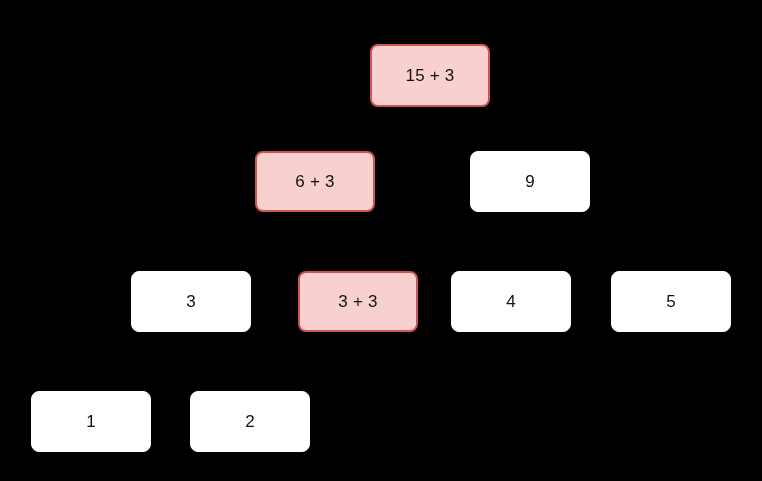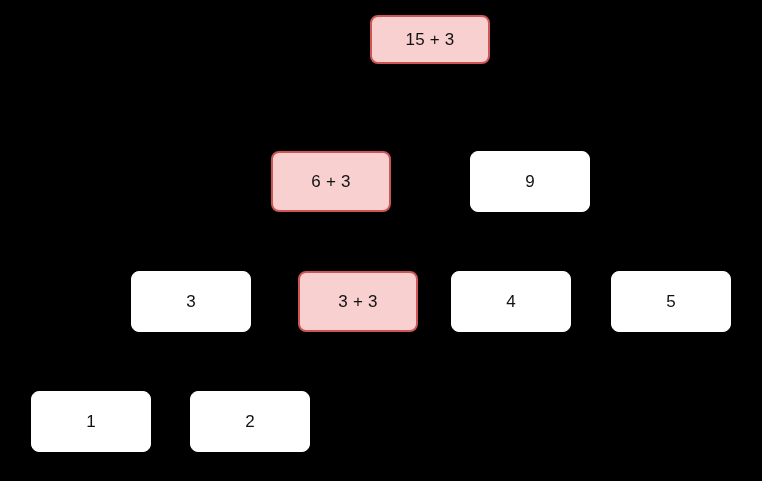--- a/index.html
+++ b/index.html
@@ -38,24 +38,24 @@
     background: #f9d0d0;
     border: 2px solid #cc5555;
     color: #111111;
   }
 </style>
 </head>
 <body>
 
 <div id="canvas" style="width: 762px; height: 481px; background: rgb(0, 0, 0);">
 
-<div class="node highlight" style="left: 370px; top: 15px; width: 120px; height: 49px;">
+<div class="node highlight" style="left: 370px; top: 44px; width: 120px; height: 63px;">
       <span>15 + 3</span>
     </div>
-    <div class="node highlight" style="left: 271px; top: 151px; width: 120px; height: 61px;">
+    <div class="node highlight" style="left: 255px; top: 151px; width: 120px; height: 61px;">
       <span>6 + 3</span>
     </div>
     <div class="node plain" style="left: 470px; top: 151px; width: 120px; height: 61px;">
       <span>9</span>
     </div>
     <div class="node plain" style="left: 131px; top: 271px; width: 120px; height: 61px;">
       <span>3</span>
     </div>
     <div class="node highlight" style="left: 298px; top: 271px; width: 120px; height: 61px;">
       <span>3 + 3</span>

